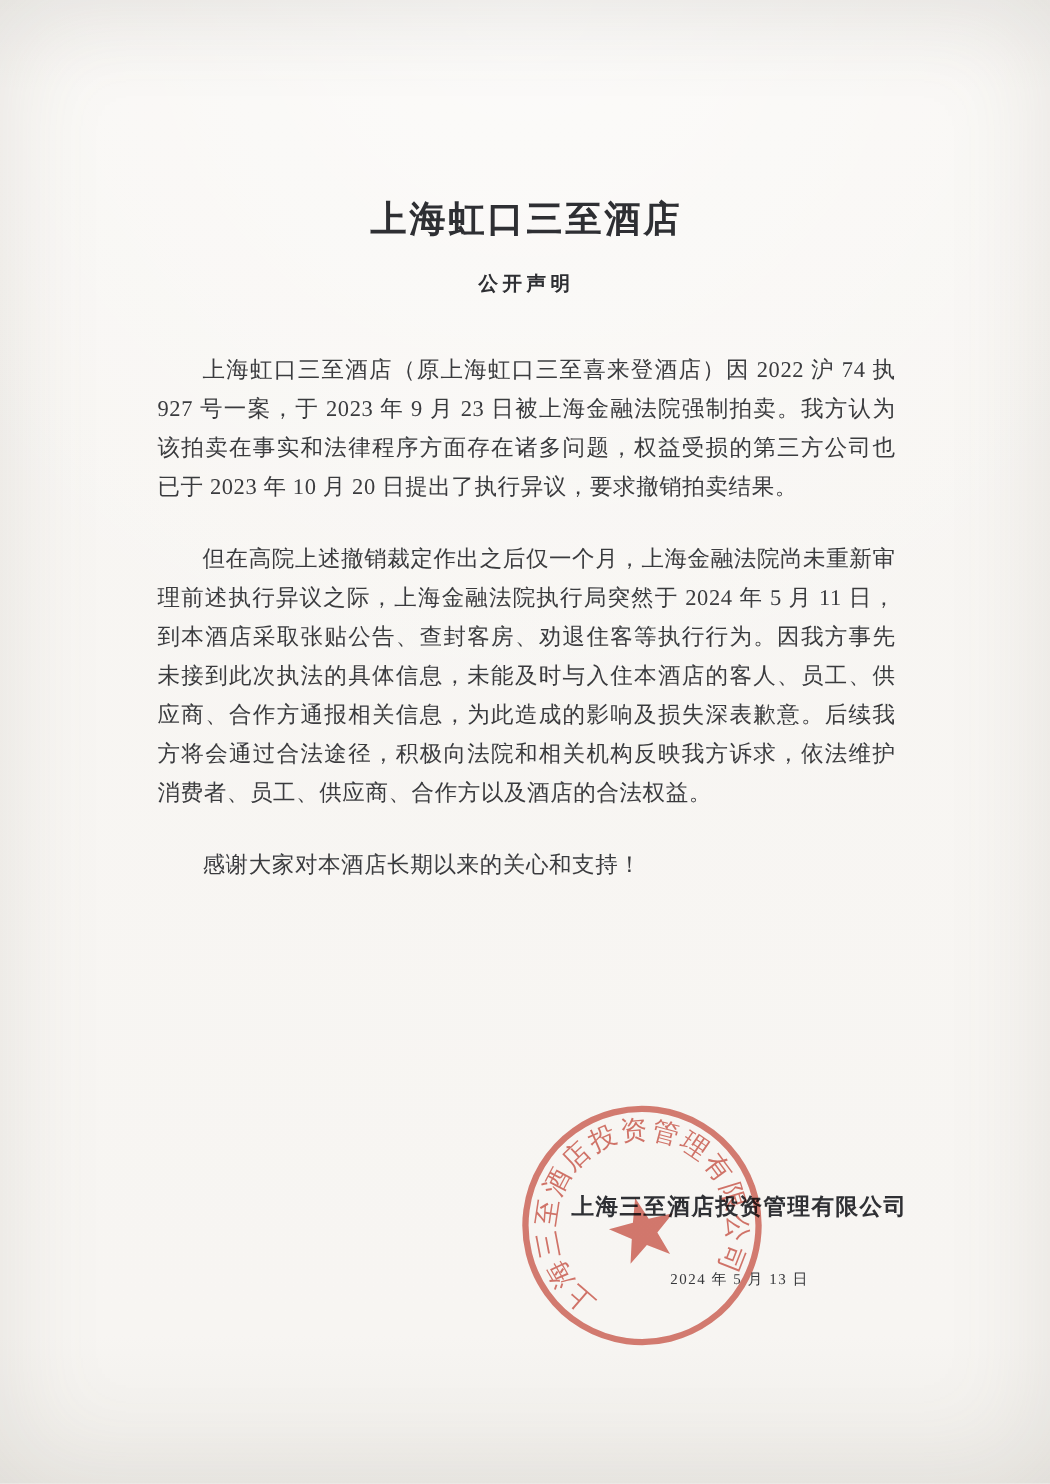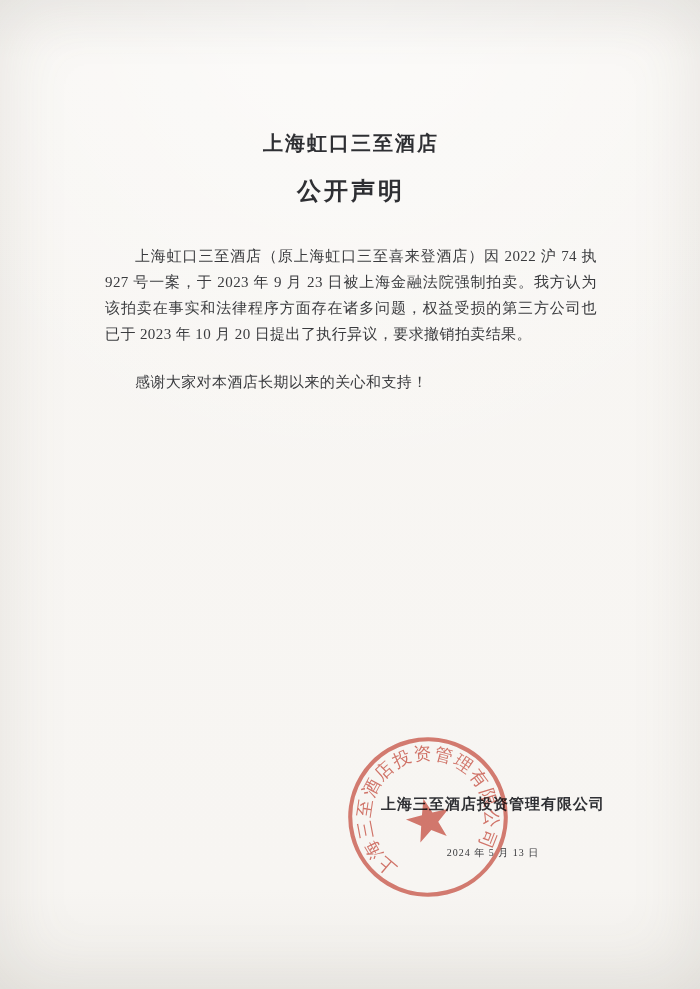--- a/index.html
+++ b/index.html
@@ -19,29 +19,29 @@
       linear-gradient(180deg, #f1efec 0%, #f8f6f3 6%, #f7f5f2 90%, #efede9 100%);
     background-color: #f7f5f2;
     box-shadow: inset 0 0 70px rgba(120,112,100,0.14);
     overflow: hidden;
     font-family: "Liberation Serif", "DejaVu Serif", serif;
     color: #36373a;
   }
   .doc-title {
     margin: 0 0 18px 0;
     text-align: center;
-    font-size: 20px;
+    font-size: 24px;
     font-weight: bold;
     letter-spacing: 2px;
     color: #2e2f33;
   }
   .doc-subtitle {
     margin: 0 0 36px 0;
     text-align: center;
-    font-size: 24px;
+    font-size: 13px;
     font-weight: bold;
     letter-spacing: 3px;
     color: #2e2f33;
   }
   .body-text p {
     margin: 0 0 22px 0;
     font-size: 15px;
     line-height: 26px;
     letter-spacing: 0.4px;
     text-align: justify;
@@ -86,20 +86,21 @@
 </head>
 <body>
 
 <div class="page">
 
   <h1 class="doc-title">上海虹口三至酒店</h1>
   <h2 class="doc-subtitle">公开声明</h2>
 
   <div class="body-text">
     <p>上海虹口三至酒店（原上海虹口三至喜来登酒店）因 2022 沪 74 执 927 号一案，于 2023 年 9 月 23 日被上海金融法院强制拍卖。我方认为该拍卖在事实和法律程序方面存在诸多问题，权益受损的第三方公司也已于 2023 年 10 月 20 日提出了执行异议，要求撤销拍卖结果。</p>
+    <p>但在高院上述撤销裁定作出之后仅一个月，上海金融法院尚未重新审理前述执行异议之际，上海金融法院执行局突然于 2024 年 5 月 11 日，到本酒店采取张贴公告、查封客房、劝退住客等执行行为。因我方事先未接到此次执法的具体信息，未能及时与入住本酒店的客人、员工、供应商、合作方通报相关信息，为此造成的影响及损失深表歉意。后续我方将会通过合法途径，积极向法院和相关机构反映我方诉求，依法维护消费者、员工、供应商、合作方以及酒店的合法权益。</p>
     <p class="last-para">感谢大家对本酒店长期以来的关心和支持！</p>
   </div>
 
   <div class="sign-block">
     <div class="sign-company">上海三至酒店投资管理有限公司</div>
     <div class="sign-date">2024 年 5 月 13 日</div>
   </div>
 
   <svg class="seal" viewBox="0 0 160 160" aria-hidden="true">
     <defs>

